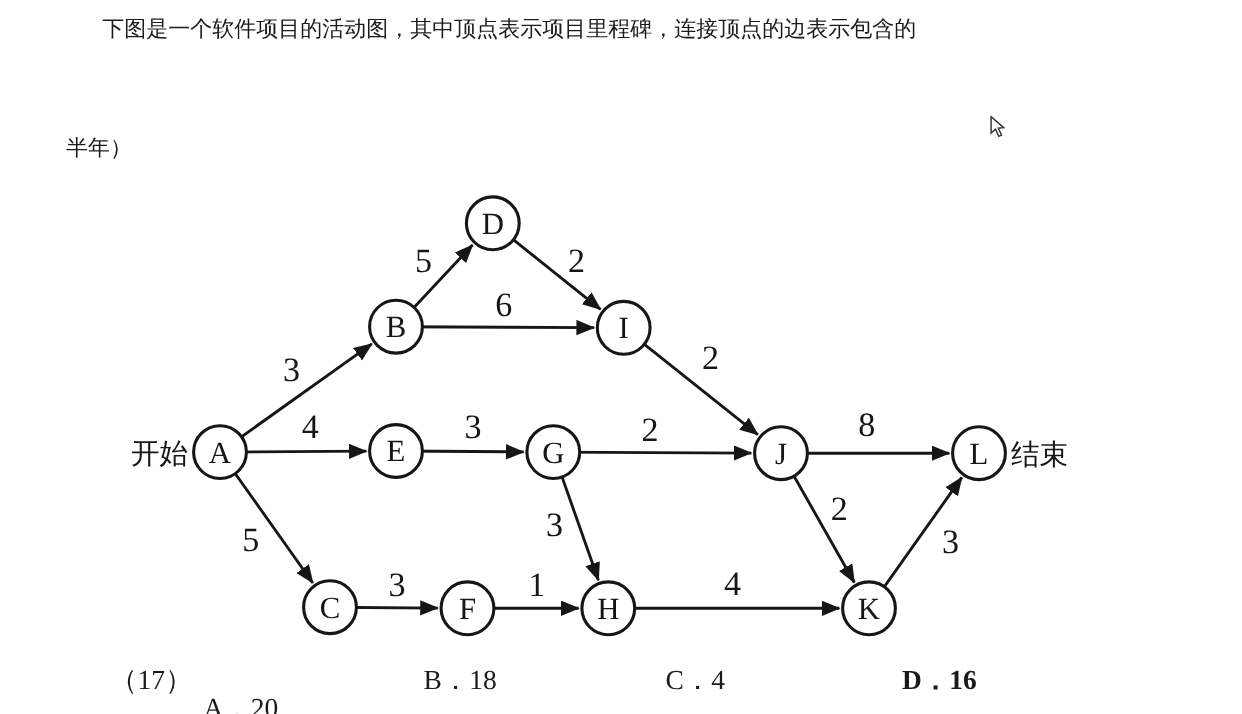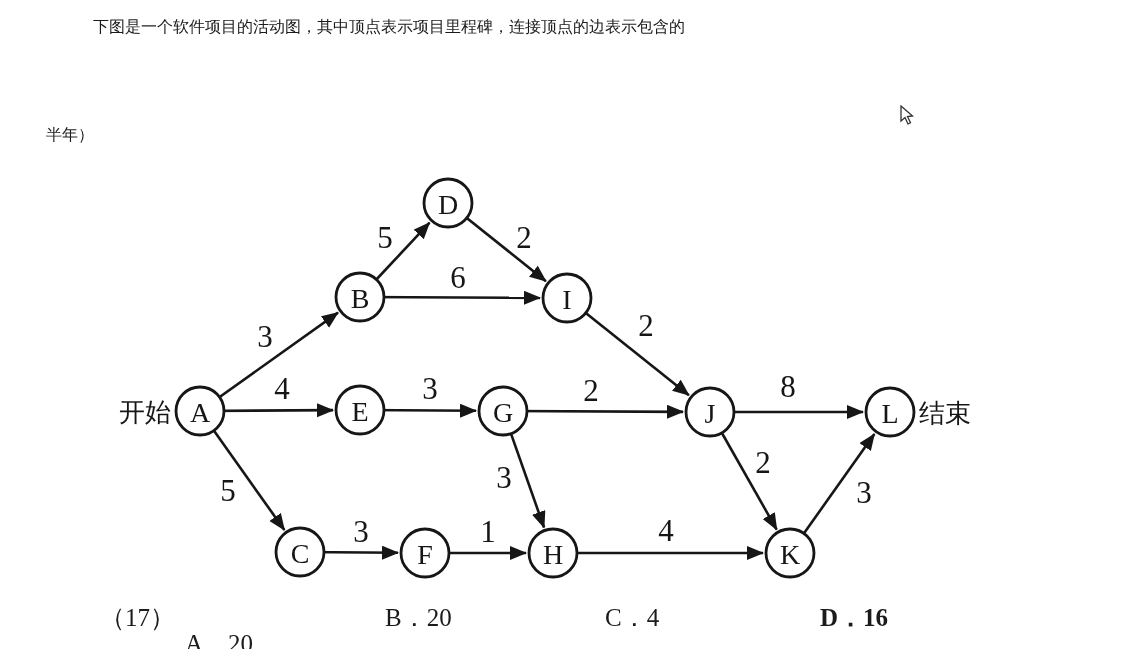--- a/index.html
+++ b/index.html
@@ -1,23 +1,23 @@
 <!DOCTYPE html>
 <html><head>
 <meta charset="utf-8">
 <style>
   html,body{margin:0;padding:0;background:#ffffff;}
   .page{
     position:relative;width:1129px;height:649px;background:#ffffff;
     font-family:"Liberation Serif","DejaVu Serif",serif;color:#1b1b1b;overflow:hidden;
   }
-  .qline{position:absolute;font-size:16px;line-height:30px;white-space:nowrap;}
+  .qline{position:absolute;font-size:20px;line-height:30px;white-space:nowrap;}
   .qline-1{left:93px;top:12px;}
   .qline-2{left:18px;top:68px;}
-  .qline-3{left:46px;top:120px;}
+  .qline-3{left:60px;top:120px;}
   .blank{
     display:inline-block;min-width:66px;text-align:center;
     border-bottom:2px solid #1b1b1b;padding:0 14px 2px 14px;margin:0 3px;
   }
   .diagram-svg{position:absolute;left:0;top:0;width:1129px;height:649px;}
   .diagram-svg text{fill:#161616;font-family:"Liberation Serif","DejaVu Serif",serif;}
   .options-row{position:absolute;left:0;width:1129px;height:40px;}
   .opt{position:absolute;top:0;font-size:25px;white-space:nowrap;}
   .cursor{position:absolute;width:18px;height:22px;}
 </style>
@@ -97,21 +97,21 @@
       <text x="790" y="554" text-anchor="middle" dominant-baseline="central" font-size="28">K</text>
       <circle cx="890" cy="412" r="24" fill="#ffffff" stroke="#161616" stroke-width="2.8"></circle>
       <text x="890" y="413" text-anchor="middle" dominant-baseline="central" font-size="28">L</text>
       <text x="171" y="412" text-anchor="end" dominant-baseline="central" font-size="26">开始</text>
       <text x="919" y="413" text-anchor="start" dominant-baseline="central" font-size="26">结束</text>
     </svg>
 
   <div class="options-row" style="top: 601px;">
       <span class="opt" style="left: 100px;">（17）</span>
       <span class="opt" style="left: 185px; margin-top: 26px;">A．20</span>
-      <span class="opt" style="left: 385px;">B．20</span>
+      <span class="opt" style="left: 385px;">B．18</span>
       <span class="opt" style="left: 605px;">C．4</span>
       <span class="opt" style="left: 820px; font-weight: bold;">D．16</span>
     </div>
 
   <svg class="cursor" viewBox="0 0 18 22" style="left: 900px; top: 105px;">
     <polygon points="1,1 1,16 5,12.5 8,19 10.5,17.8 7.5,11.5 12.5,11" fill="#ffffff" stroke="#333333" stroke-width="1.3"></polygon>
   </svg>
 
 </div>
 

